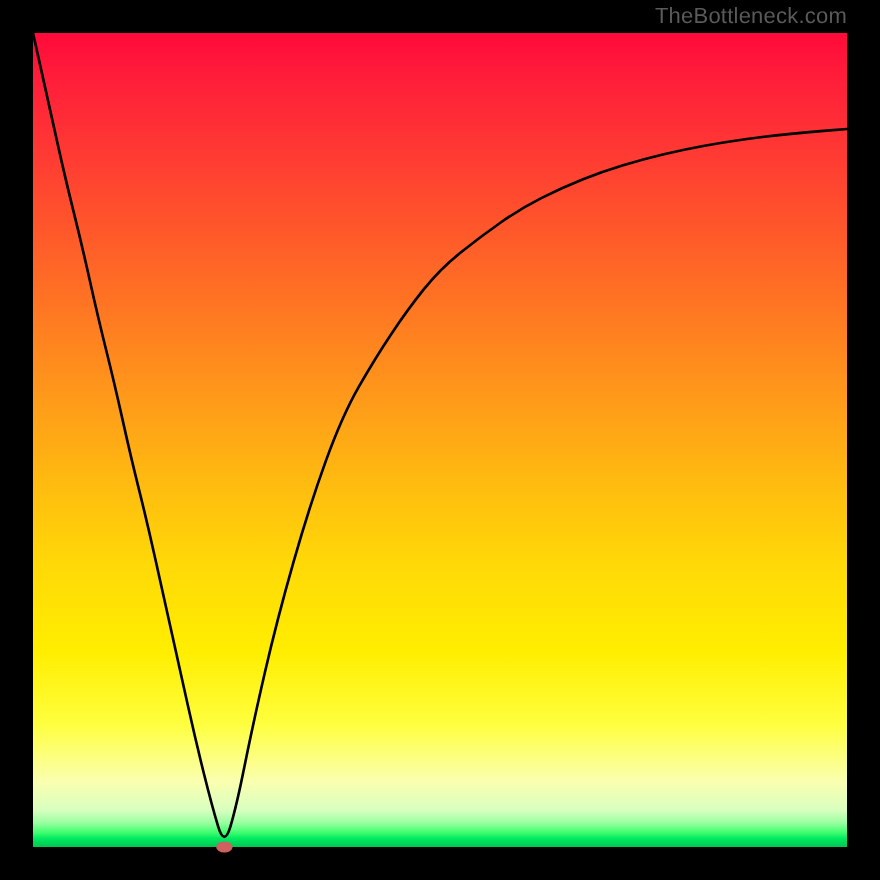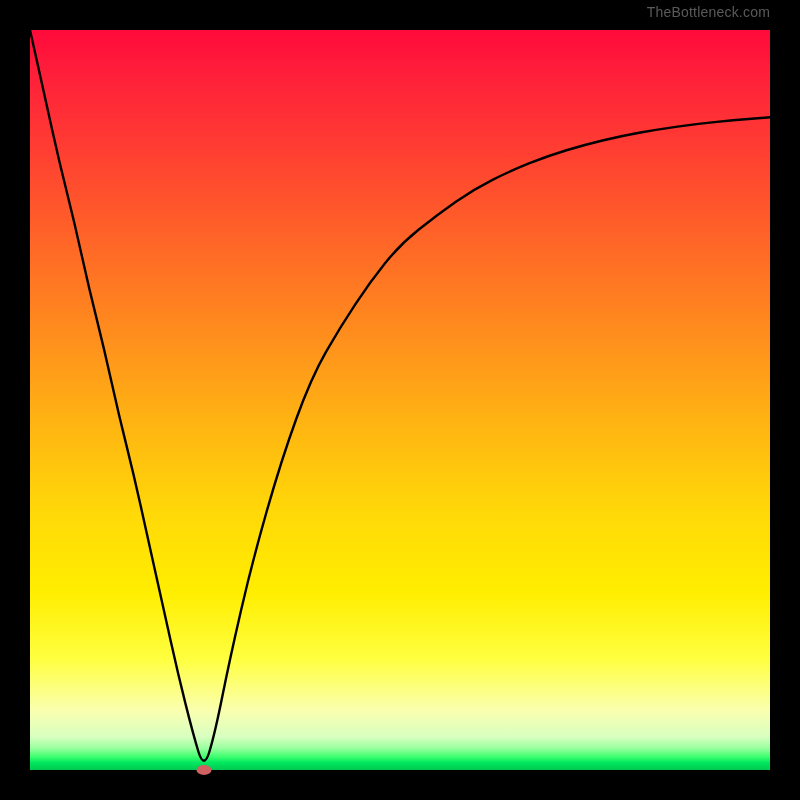--- a/index.html
+++ b/index.html
@@ -41,21 +41,21 @@
       #40ff70 98.2%,
       #00e860 99%,
       #00c850 100%
     );
   }
   .attribution {
     position: absolute;
     top: 4px;
     right: 30px;
     color: #5a5a5a;
-    font-size: 14px;
+    font-size: 20px;
     font-weight: 400;
     letter-spacing: 0.2px;
   }
   svg.curve {
     position: absolute;
     left: 0;
     top: 0;
     width: 740px;
     height: 740px;
     overflow: visible;

